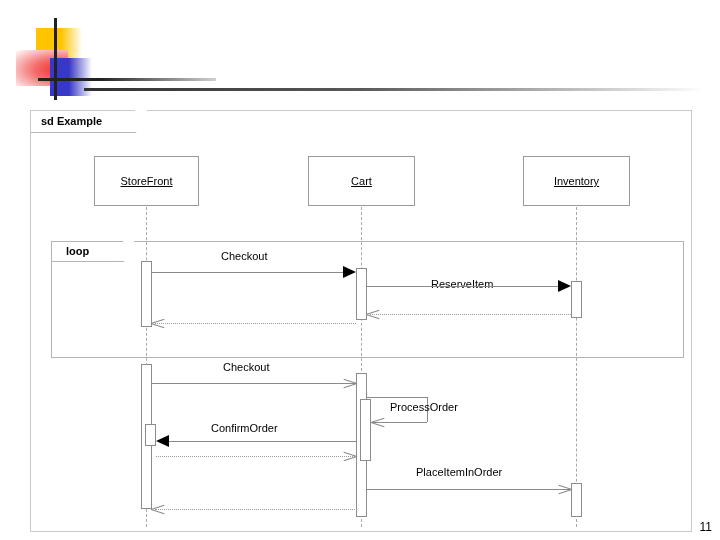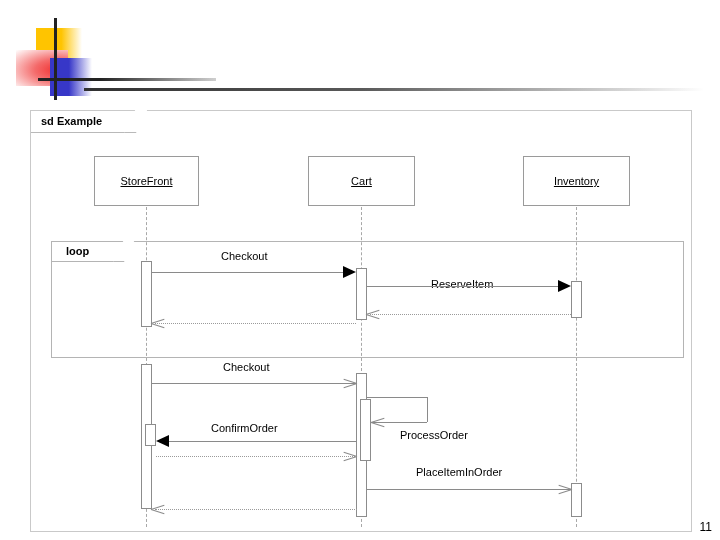--- a/index.html
+++ b/index.html
@@ -254,21 +254,21 @@
   <div class="arrow-open-left" style="left:120px; top:205px;"></div>
 
   <div class="msg-label" style="left:192px; top:250px;">Checkout</div>
   <div class="msg-line" style="left:121px; top:272px; width:205px;"></div>
   <div class="arrow-open-right" style="left:312px; top:265px;"></div>
 
   <div class="msg-line" style="left:336px; top:286px; width:60px;"></div>
   <div class="msg-vline" style="left:396px; top:286px; height:25px;"></div>
   <div class="msg-line" style="left:340px; top:311px; width:56px;"></div>
   <div class="arrow-open-left" style="left:340px; top:304px;"></div>
-  <div class="msg-label" style="left:369px; top:290px;margin-top:28px;">ProcessOrder</div>
+  <div class="msg-label" style="left:359px; top:290px;">ProcessOrder</div>
 
   <div class="msg-label" style="left:180px; top:311px;">ConfirmOrder</div>
   <div class="msg-line" style="left:138px; top:330px; width:188px;"></div>
   <div class="arrow-filled-left" style="left:125px; top:324px;"></div>
 
   <div class="msg-line dotted" style="left:125px; top:345px; width:201px;"></div>
   <div class="arrow-open-right" style="left:312px; top:338px;"></div>
 
   <div class="msg-label" style="left:385px; top:355px;">PlaceItemInOrder</div>
   <div class="msg-line" style="left:336px; top:378px; width:205px;"></div>

